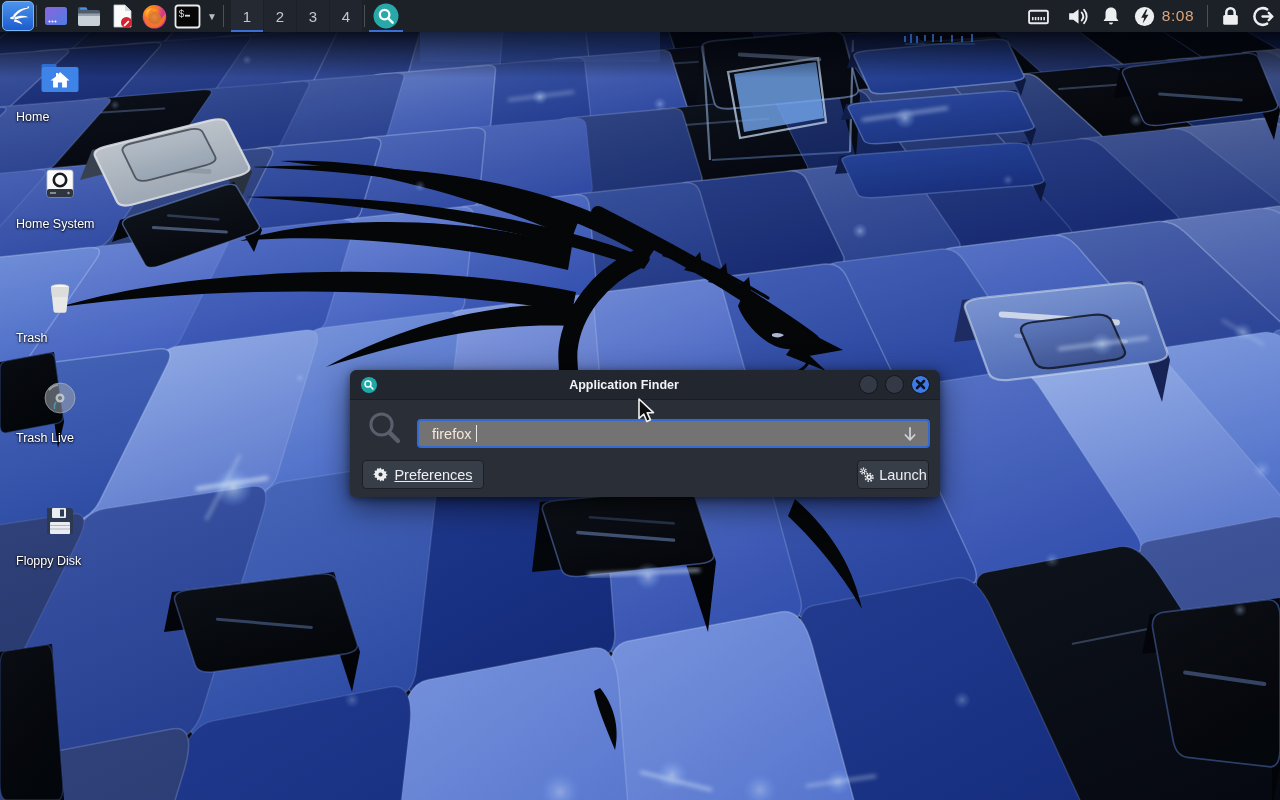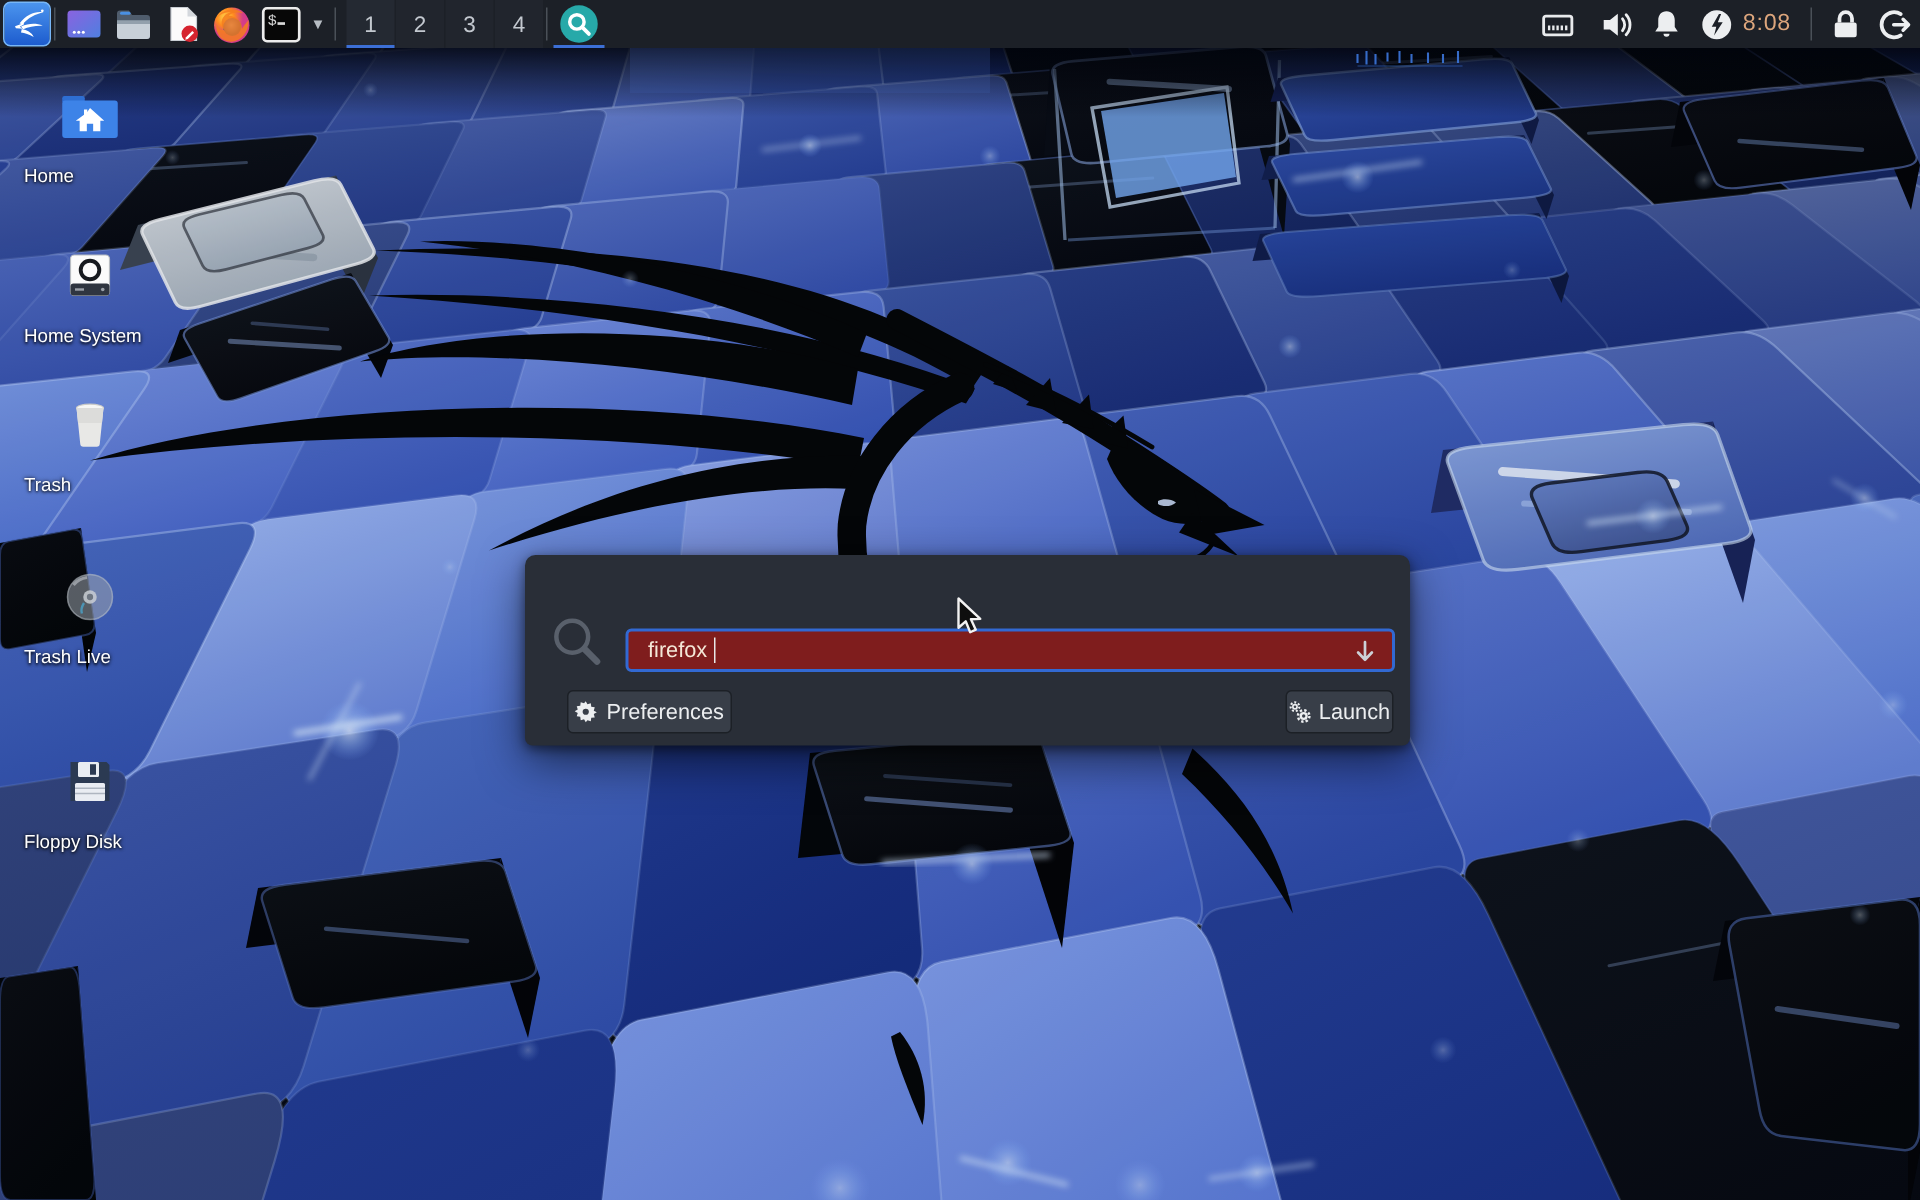--- a/index.html
+++ b/index.html
@@ -15,21 +15,21 @@
   
   .dicon{position:absolute;width:88px;z-index:10;}
   .dicon .glyph{height:34px;display:flex;align-items:flex-end;justify-content:center;margin-bottom:16px;}
   .dicon .lbl{color:#fff;font-size:12.5px;text-shadow:0 1px 2px rgba(0,0,0,0.9), 0 0 3px rgba(0,0,0,0.7);}
   
   #dlg{position:absolute;left:350px;top:370px;width:590px;height:127px;border-radius:7px 7px 5px 5px;background:#292e37;box-shadow:0 10px 30px rgba(0,0,0,0.55), 0 2px 8px rgba(0,0,0,0.5);z-index:60;}
   #dlg .tbar{height:29px;background:#22262e;border-radius:7px 7px 0 0;display:flex;align-items:center;position:relative;border-bottom:1px solid #1a1d23;}
   #dlg .title{position:absolute;left:0;width:548px;text-align:center;color:#f2f3f5;font-weight:bold;font-size:12.5px;}
   .wbtn{width:17px;height:17px;border-radius:50%;background:#343a45;border:1px solid #14171c;margin-left:7px;}
   .wbtn.close{background:#3d7bea;display:flex;align-items:center;justify-content:center;}
-  #field{position:absolute;left:417px;top:419px;width:513px;height:29px;box-sizing:border-box;background:#7f1d1d;border:2px solid #3269d2;border-radius:4px;display:flex;align-items:center;z-index:70;}
+  #field{position:absolute;left:417px;top:419px;width:513px;height:29px;box-sizing:border-box;background:#737373;border:2px solid #3269d2;border-radius:4px;display:flex;align-items:center;z-index:70;}
   #field .txt{color:#f4e7d7;font-size:14.5px;margin-left:13px;}
   #field .caret{width:1px;height:17px;background:#e8e8e8;margin-left:4px;}
   #field .arr{position:absolute;right:11px;color:#ccd0d5;font-size:16px;}
   .gbtn{position:absolute;height:29px;box-sizing:border-box;background:#383e48;border:1px solid #1c2026;border-radius:4px;color:#eceef0;font-size:14.5px;display:flex;align-items:center;justify-content:center;top:460px;z-index:70;}
   
   #cursor{position:absolute;left:637px;top:398px;z-index:100;}
 </style>
 </head>
 <body>
 <svg id="wallpaper" viewBox="0 0 1280 800" style="filter:saturate(1.22) brightness(0.93)">
@@ -1278,21 +1278,21 @@
       <svg width="34" height="34" viewBox="0 0 34 34">
         <rect x="4" y="3" width="26" height="27" rx="2.5" fill="#fbfbfb" stroke="#b8bcc2" stroke-width="0.8"></rect>
         <rect x="4" y="22" width="26" height="8" rx="2" fill="#2f3540"></rect>
         <circle cx="17" cy="13" r="6.2" fill="none" stroke="#171a1f" stroke-width="2.6"></circle>
         <circle cx="25.5" cy="26" r="1.2" fill="#9aa0a8"></circle>
         <rect x="7" y="25.2" width="6" height="1.6" fill="#9aa0a8"></rect>
       </svg>
     </div>
   <div class="lbl">Home System</div>
 </div>
-<div class="dicon" style="left:16px;top:266px;">
+<div class="dicon" style="left:16px;top:281px;">
   <div class="glyph">
       <svg width="34" height="34" viewBox="0 0 34 34">
         <path d="M8 6 h18 l-2.5 24 a2 2 0 0 1-2 1.8 h-9 a2 2 0 0 1-2-1.8 Z" fill="#e8e8e6"></path>
         <ellipse cx="17" cy="6" rx="9" ry="2.6" fill="#f6f6f4" stroke="#c9c9c6" stroke-width="0.8"></ellipse>
         <path d="M8 6 h18 l-1 10 h-16 Z" fill="#dcdcda"></path>
       </svg>
     </div>
   <div class="lbl">Trash</div>
 </div>
 <div class="dicon" style="left:16px;top:381px;">
@@ -1315,33 +1315,50 @@
         <rect x="9" y="4" width="14" height="10" rx="1" fill="#e9edf2"></rect>
         <rect x="17" y="5.5" width="4" height="7" fill="#2b3a52"></rect>
         <rect x="7" y="18" width="20" height="12" rx="1" fill="#e9edf2"></rect>
         <path d="M7 21.5 h20 M7 25 h20" stroke="#aeb6c0" stroke-width="1"></path>
       </svg>
     </div>
   <div class="lbl">Floppy Disk</div>
 </div>
 
 <div id="dlg">
+  <div class="tbar">
+    <svg style="margin-left:10px;" width="18" height="18" viewBox="0 0 18 18">
+        <circle cx="9" cy="9" r="8" fill="#1fa8a8"></circle>
+        <circle cx="8" cy="8" r="3" fill="none" stroke="#fff" stroke-width="1.4"></circle>
+        <line x1="10.3" y1="10.3" x2="13" y2="13" stroke="#fff" stroke-width="1.5" stroke-linecap="round"></line>
+      </svg>
+    <div class="title">Application Finder</div>
+    <div style="position:absolute;right:10px;display:flex;">
+      <div class="wbtn"></div>
+      <div class="wbtn"></div>
+      <div class="wbtn close">
+          <svg width="11" height="11" viewBox="0 0 11 11">
+            <path d="M2 2 L9 9 M9 2 L2 9" stroke="#10131a" stroke-width="2.6" stroke-linecap="round"></path>
+          </svg>
+        </div>
+    </div>
+  </div>
   <svg style="position:absolute;left:16px;top:40px;" width="38" height="38" viewBox="0 0 38 38">
       <circle cx="15.5" cy="14.5" r="10.6" fill="none" stroke="#59606b" stroke-width="3"></circle>
       <line x1="23.6" y1="22.6" x2="32" y2="31" stroke="#59606b" stroke-width="4.4" stroke-linecap="round"></line>
     </svg>
 </div>
 <div id="field">
   <span class="txt">firefox</span>
     <span class="caret"></span>
   <svg class="arr" style="position:absolute;right:10px;top:5px;" width="16" height="17" viewBox="0 0 16 17">
       <path d="M8 2 V13 M3.4 9 L8 13.8 L12.6 9" stroke="#ccd1d7" stroke-width="1.8" fill="none" stroke-linecap="round" stroke-linejoin="round"></path>
     </svg>
 </div>
-<div class="gbtn" id="prefbtn" style="left:378px;width:110px;">
+<div class="gbtn" id="prefbtn" style="left:362px;width:122px;text-decoration:underline;">
   <svg width="15" height="15" viewBox="0 0 16 16" style="margin-right:6px;">
       <path d="M8 0.5 l1.2 2.2 2.4-.7 .3 2.5 2.5 .3-.7 2.4 2.2 1.2-2.2 1.2 .7 2.4-2.5 .3-.3 2.5-2.4-.7L8 15.5 6.8 13.3 4.4 14l-.3-2.5-2.5-.3 .7-2.4L.1 7.6 2.3 6.4 1.6 4 4.1 3.7 4.4 1.2 6.8 1.9 Z" fill="#eceef0"></path>
       <circle cx="8" cy="8" r="2.2" fill="#383e48"></circle>
     </svg>
   Preferences
 </div>
 <div class="gbtn" id="launchbtn" style="left:857px;width:72px;">
   <svg width="15" height="15" viewBox="0 0 16 16" style="margin-right:5px;">
       <circle cx="4.6" cy="4.4" r="2.1" fill="#eceef0"></circle>
       <circle cx="4.6" cy="4.4" r="3.1" fill="none" stroke="#eceef0" stroke-width="1.5" stroke-dasharray="1.4 1.35"></circle>

